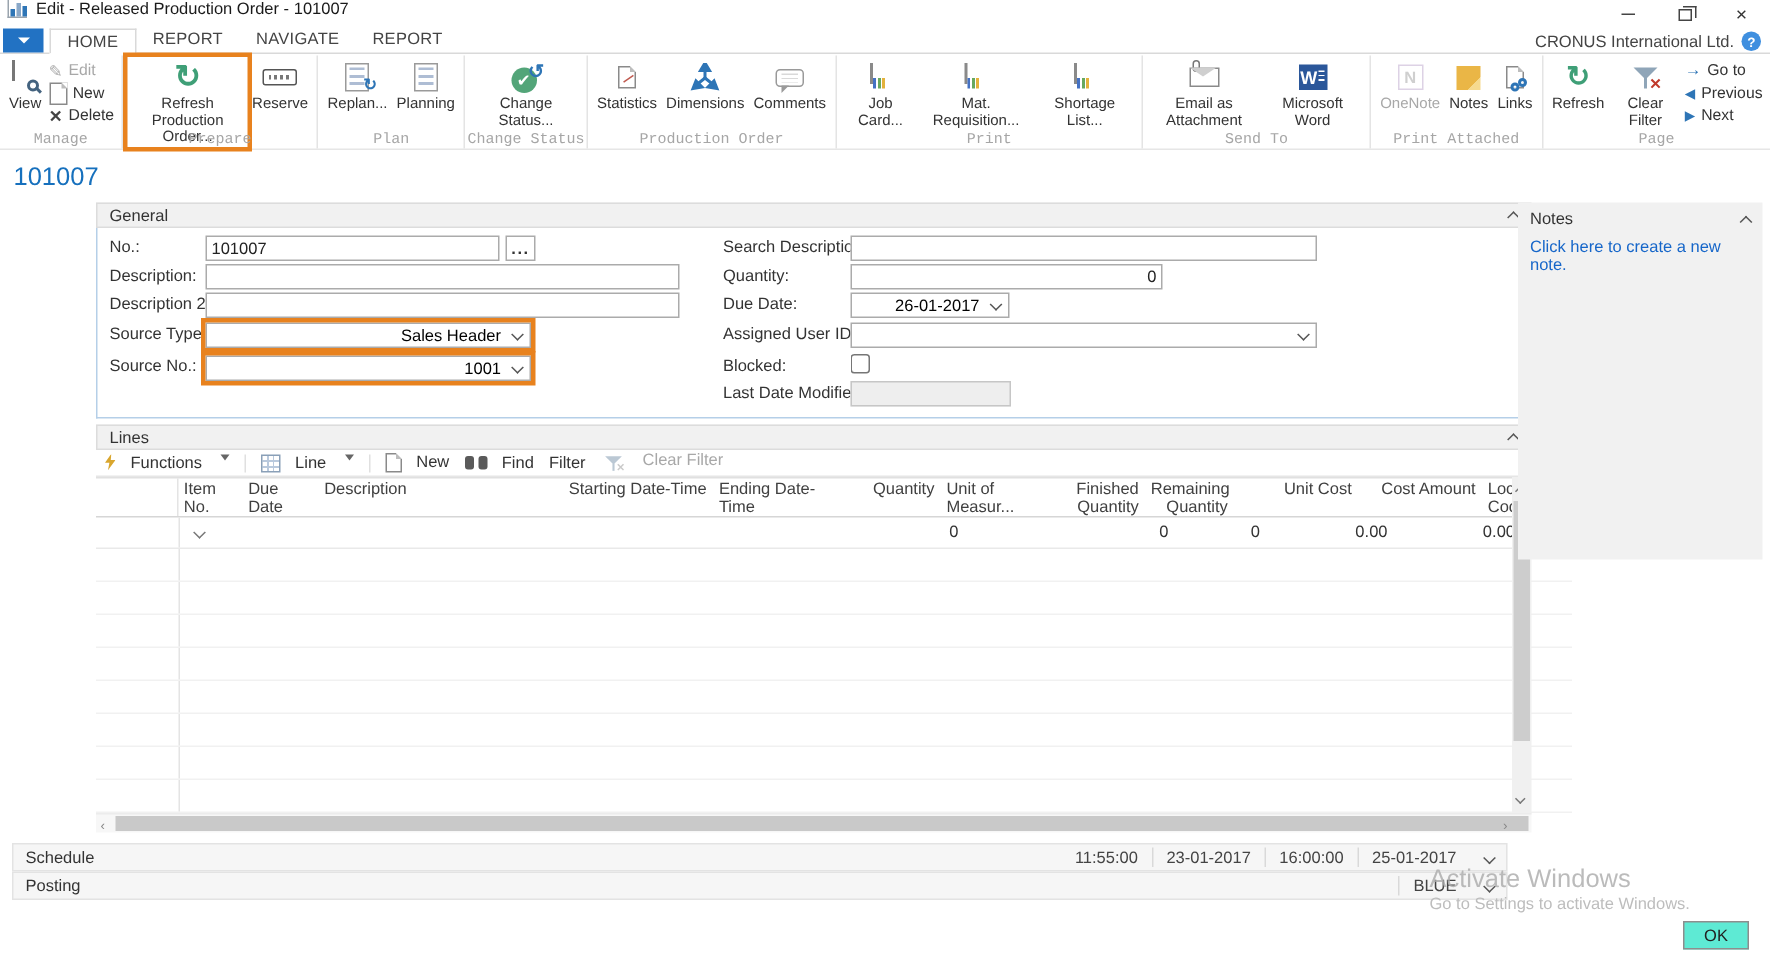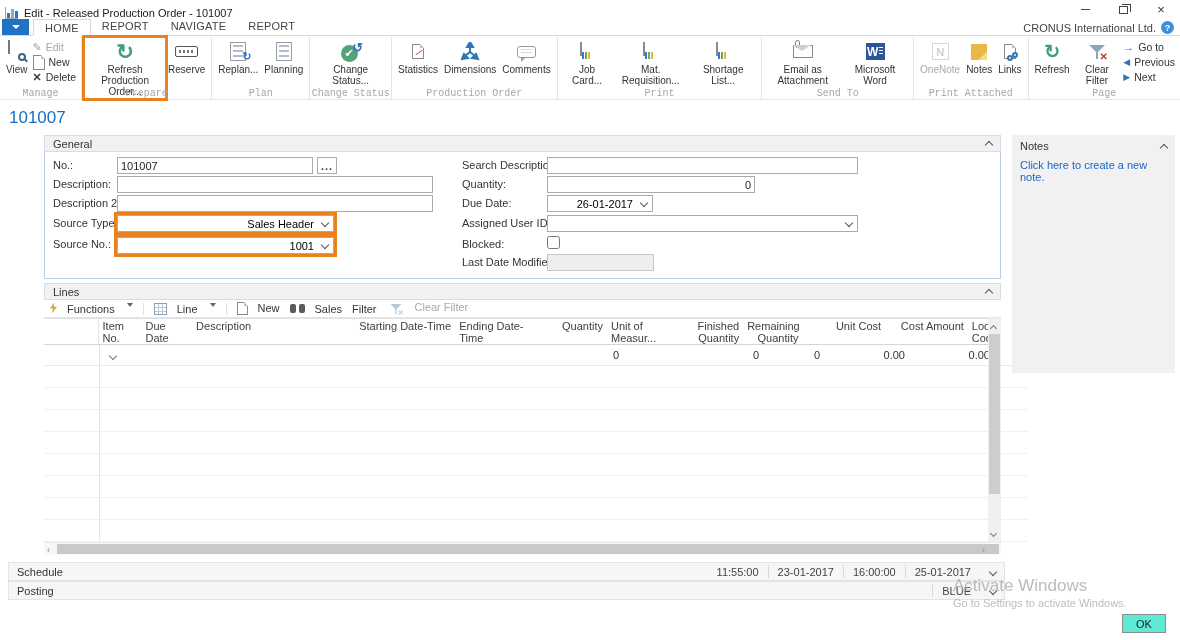--- a/index.html
+++ b/index.html
@@ -3,21 +3,21 @@
 <meta charset="utf-8">
 <style>
   * { margin:0; padding:0; box-sizing:border-box; }
   html,body { width:1180px; height:640px; }
   body {
     font-family:"Liberation Sans", sans-serif;
     font-size:11px; color:#333; background:#fff;
     position:relative; overflow:hidden;
   }
   
-  .titlebar { position:absolute; top:0; left:0; width:1180px; height:19px; display:flex; align-items:flex-end; background:#fff; }
+  .titlebar { position:absolute; top:0; left:0; width:1180px; height:19px; display:flex; align-items:flex-start; background:#fff; }
   .appico { width:13px; height:12px; margin-left:5px; position:relative; border-left:1px solid #9aa4ad; border-bottom:1px solid #9aa4ad; }
   .appico i { position:absolute; bottom:0; width:3px; background:#2e75b6; }
   .appico i:nth-child(1){ left:1px; height:5px; }
   .appico i:nth-child(2){ left:5px; height:9px; background:#8aa8c8;}
   .appico i:nth-child(3){ left:9px; height:7px; }
   .titletext { margin-left:6px; font-size:11px; color:#1a1a1a; }
   .winctl { position:absolute; right:0; top:0; height:19px; display:flex; }
   .winbtn { width:38px; height:19px; display:flex; align-items:center; justify-content:center; color:#333; font-size:13px; }
   .ic-restore { width:9px; height:8px; border:1px solid #444; position:relative; background:#fff; }
   .ic-restore:before { content:""; position:absolute; left:2px; top:-3px; width:8px; height:7px; border:1px solid #444; border-bottom:none; border-left:none; }
@@ -82,21 +82,21 @@
   .i-links .r1,.i-links .r2 { position:absolute; width:6px; height:6px; border:2px solid #2e75b6; border-radius:50%; background:rgba(255,255,255,.8); }
   .i-links .r1 { right:-3px; bottom:0; } .i-links .r2 { right:2px; bottom:-3px; }
   .i-funnel { position:relative; width:18px; height:16px; }
   .i-funnel .cone { position:absolute; left:1px; top:1px; width:0; height:0; border-left:8px solid transparent; border-right:8px solid transparent; border-top:8px solid #8fa5b8; }
   .i-funnel .stem { position:absolute; left:8px; top:8px; width:2px; height:7px; background:#8fa5b8; }
   .i-funnel .rx { position:absolute; right:-2px; bottom:-2px; color:#c0392b; font-size:10px; font-weight:bold; }
   .nav-arrow { color:#2e75b6; font-size:11px; }
   .i-dim svg { display:block; }
   
   .pagetitle { position:absolute; top:108px; left:9px; font-size:17px; color:#1670bd; }
-  .section { position:absolute; left:4px; width:997px; background:#fff;padding-left:40px; }
+  .section { position:absolute; left:24px; width:997px; background:#fff;padding-left:40px; }
   .sec-head { height:17px; background:#f1f1f1; border:1px solid #dcdcdc; display:flex; align-items:center; padding:0 8px; justify-content:space-between; color:#333; }
   .chev { display:inline-block; width:6px; height:6px; border-right:1px solid #555; border-bottom:1px solid #555; }
   .chev.down { transform:rotate(45deg); }
   .chev.up { transform:rotate(-135deg); margin-top:3px; }
   
   .gen-body { position:relative; height:127px; border:1px solid #b5cfe8; border-top:none; }
   .frow { position:absolute; display:flex; align-items:center; }
   .flabel { color:#333; }
   .fld { height:17px; border:1px solid #ababab; background:#fff; font-family:inherit; font-size:11px; padding:0 3px; color:#222; }
   .fld:disabled,.fld.dis { background:#eee; border-color:#c6c6c6; }
@@ -507,21 +507,21 @@
         <span>Line</span>
         <span class="dcaret"></span>
       </span>
     <span class="tsep"></span>
     <span class="titem">
         <span class="i-page" style="width:11px;height:13px;"></span>
         <span>New</span>
       </span>
     <span class="titem">
         <span class="i-bino"></span>
-        <span>Sales</span>
+        <span>Find</span>
       </span>
     <span class="titem">
         <span>Filter</span>
       </span>
     <span class="titem disabled">
         <span class="i-funnel" style="transform:scale(.7);opacity:.6;">
           <span class="cone"></span>
           <span class="stem"></span>
           <span class="rx">✕</span>
         </span>

